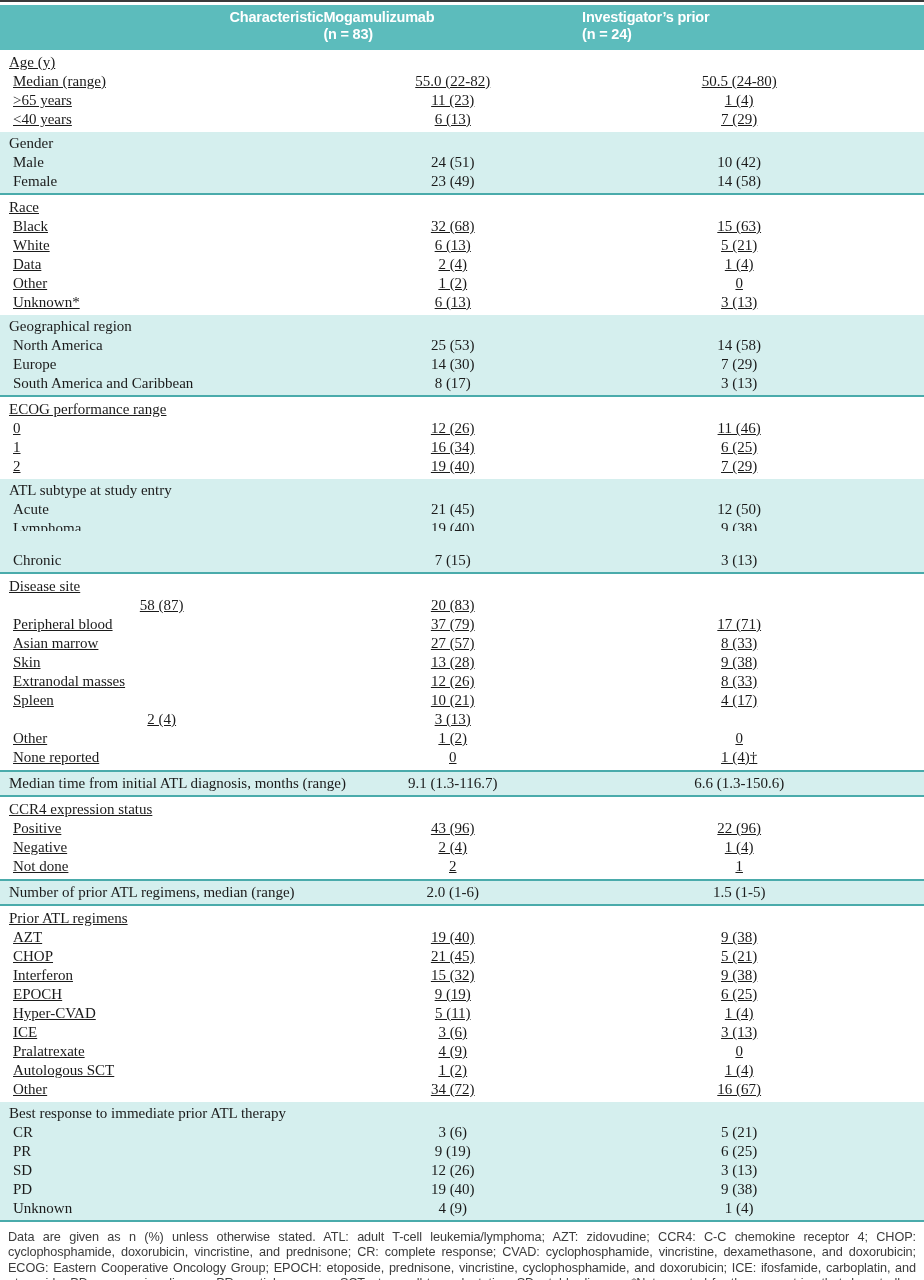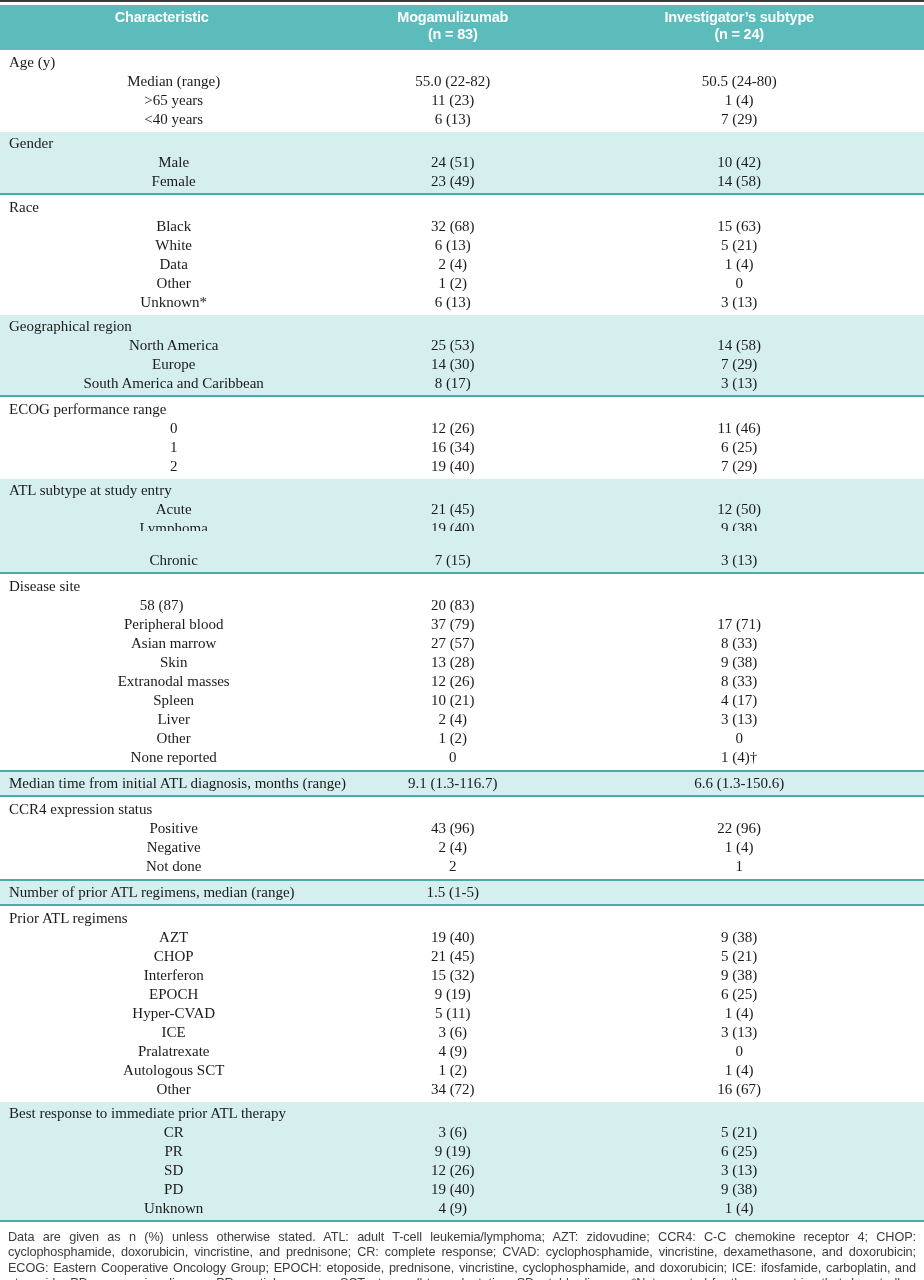--- a/index.html
+++ b/index.html
@@ -21,44 +21,44 @@
     display: grid;
     grid-template-columns: 35% 28% 34% 3%;
     padding: 4px 0 7px 0;
     color: #ffffff;
     font-family: "Liberation Sans", "DejaVu Sans", sans-serif;
     font-weight: bold;
     font-size: 14.5px;
     line-height: 17px;
     letter-spacing: -0.2px;
   }
-  .thead .hc1 { text-align: center; }
-  .thead .hc2, .thead .hc3 { text-align: center; }
-
-  .section.plain { padding: 3px 0; background: #ffffff; }
+  .thead .hc1 { text-align: right; }
+  .thead .hc2, .thead .hc3 { }
+
+  .section.plain { padding: 3px 0; background: #ffffff; text-decoration: underline; }
   .section.band {
     background: var(--band-bg, #d5efee);
     padding: 2px 0;
     border-bottom: 2px solid var(--band-rule, #4aabab);
   }
   .section.band-single {
     background: var(--band-bg, #d5efee);
     padding: 2px 0;
     border-top: 2px solid var(--band-rule, #4aabab);
     border-bottom: 2px solid var(--band-rule, #4aabab);
   }
 
   .row {
     display: grid;
     grid-template-columns: 35% 28% 34% 3%;
     font-size: 15px;
     line-height: 19px;
   }
   .row .label { padding-left: 9px; white-space: nowrap; overflow: visible; }
-  .row.item .label { padding-left: 24px; text-align: center; }
+  .row.item .label { padding-left: 13px; }
   .row .val { text-align: center; white-space: nowrap; }
   
   .row.clipped { height: 12px; overflow: hidden; margin-bottom: 20px; }
 
   .footnote {
     margin: 0;
     padding: 8px 8px 0 8px;
     font-family: "Liberation Sans", "DejaVu Sans", sans-serif;
     font-size: 12.7px;
     line-height: 15.4px;
@@ -73,21 +73,21 @@
 <div class="page" style="--header-bg: #5cbcbc; --band-bg: #d5efee; --band-rule: #4aabab; --top-rule: #3a3a3a; --body-text: #1b1b1b; --footnote-text: #3c3c3c;">
   <div class="top-rule"></div>
 
   <div class="thead">
     <div class="hc1">Characteristic</div>
     <div class="hc2">
       <div>Mogamulizumab</div>
       <div>(n = 83)</div>
     </div>
     <div class="hc3">
-      <div>Investigator’s subtype</div>
+      <div>Investigator’s prior</div>
       <div>(n = 24)</div>
     </div>
     <div></div>
   </div>
 
   <div id="table-body">
       <div class="section plain">
         <div class="row title">
           <div class="label">Age (y)</div>
           <div class="val"></div>
@@ -285,21 +285,20 @@
           <div class="val">8 (33)</div>
           <div></div>
         </div>
         <div class="row item">
           <div class="label">Spleen</div>
           <div class="val">10 (21)</div>
           <div class="val">4 (17)</div>
           <div></div>
         </div>
         <div class="row item">
-          <div class="label">Liver</div>
           <div class="val">2 (4)</div>
           <div class="val">3 (13)</div>
           <div></div>
         </div>
         <div class="row item">
           <div class="label">Other</div>
           <div class="val">1 (2)</div>
           <div class="val">0</div>
           <div></div>
         </div>
@@ -340,20 +339,21 @@
         <div class="row item">
           <div class="label">Not done</div>
           <div class="val">2</div>
           <div class="val">1</div>
           <div></div>
         </div>
       </div>
       <div class="section band-single">
         <div class="row summary">
           <div class="label">Number of prior ATL regimens, median (range)</div>
+          <div class="val">2.0 (1-6)</div>
           <div class="val">1.5 (1-5)</div>
           <div></div>
         </div>
       </div>
       <div class="section plain">
         <div class="row title">
           <div class="label">Prior ATL regimens</div>
           <div class="val"></div>
           <div class="val"></div>
           <div></div>

